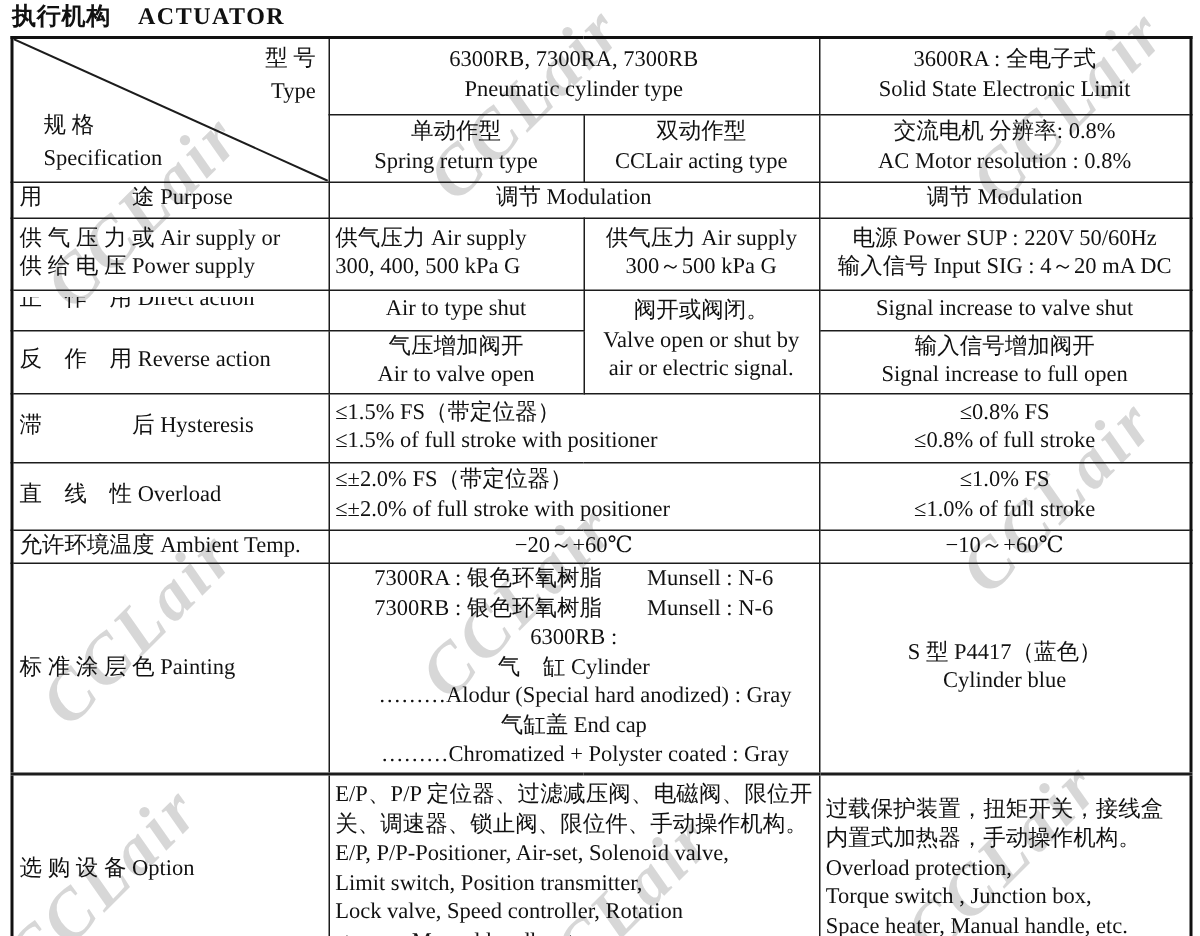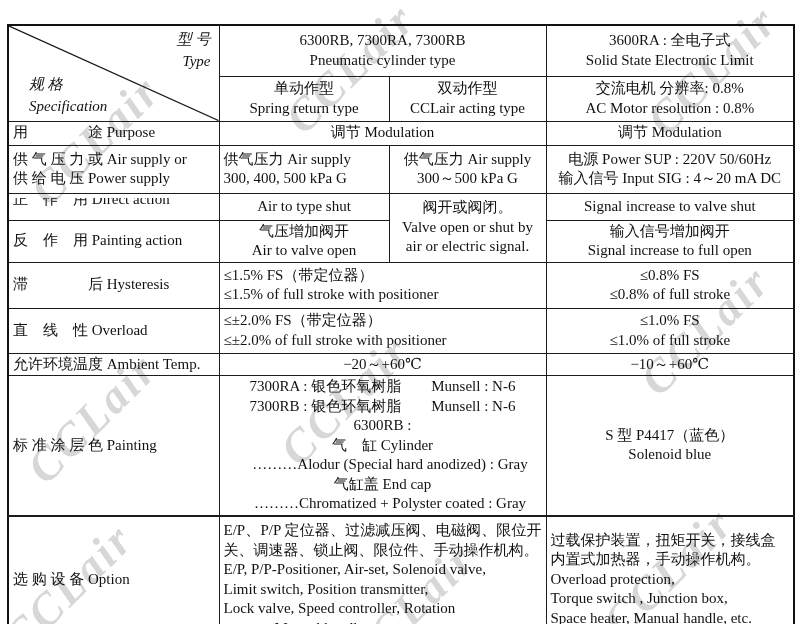--- a/index.html
+++ b/index.html
@@ -31,21 +31,21 @@
   .l { text-align:left; }
   .label-cell { padding-left:8px; }
   .ind1 { padding-left:18px; }
   .ind2 { padding-left:52px;text-align:center; }
   .dense { font-size:14.5px; line-height:1.18; padding-left:8px;text-align:center; }
   .roomy { font-size:14.5px; line-height:1.56; padding-left:8px; }
   .just { text-align:justify; text-justify:inter-ideograph; padding-right:6px; }
   .thick-top { border-top-width:2.2px !important; }
 
   
-  td.corner { position:relative; padding:0; vertical-align:top;font-style:italic; }
+  td.corner { position:relative; padding:0; vertical-align:top; }
   td.corner svg { position:absolute; inset:0; width:100%; height:100%; }
   .corner-model { position:absolute; top:3px; right:8px; text-align:right; line-height:1.45; }
   .corner-spec  { position:absolute; bottom:3px; left:20px; text-align:left; line-height:1.45; }
 
   
   td.cliptd { vertical-align:top; padding:0 0 0 8px; }
   .clipbox { height:17px; overflow:hidden; }
   .clipbox span { display:block; margin-top:-8px; white-space:pre-line; }
 </style>
 </head>
@@ -56,20 +56,23 @@
   <div class="wm" style="left:95px;  top:140px;">CCLair</div>
   <div class="wm" style="left:350px; top:68px;">CCLair</div>
   <div class="wm" style="left:712px; top:70px;">CCLair</div>
   <div class="wm" style="left:92px;  top:418px;">CCLair</div>
   <div class="wm" style="left:345px; top:400px;">CCLair</div>
   <div class="wm" style="left:705px; top:330px;">CCLair</div>
   <div class="wm" style="left:68px;  top:588px;">CCLair</div>
   <div class="wm" style="left:410px; top:608px;">CCLair</div>
   <div class="wm" style="left:668px; top:572px;">CCLair</div>
 
+  <div class="doc-title">
+    <span class="zh">执行机构</span><span class="en">ACTUATOR</span>
+  </div>
 
   <table class="spec">
     <colgroup>
       <col style="width:211px">
         <col style="width:170px">
         <col style="width:157px">
         <col style="width:248px">
     </colgroup>
 
     <tbody>
@@ -130,21 +133,21 @@
             </div>
       </td>
       <td class="c">Air to type shut</td>
       <td rowspan="2" class="c pre">阀开或阀闭。
 Valve open or shut by
 air or electric signal.</td>
       <td class="c">Signal increase to valve shut</td>
     </tr>
 
     <tr style="height:34px;">
-      <td class="l label-cell">反　作　用  Painting action</td>
+      <td class="l label-cell">反　作　用  Reverse action</td>
       <td class="c pre">气压增加阀开
 Air to valve open</td>
       <td class="c pre">输入信号增加阀开
 Signal increase to full open</td>
     </tr>
 
     <tr style="height:46px;">
       <td class="l label-cell">滞　　　　后  Hysteresis</td>
       <td colspan="2" class="l pre ind1">≤1.5% FS（带定位器）
 ≤1.5% of full stroke with positioner</td>
@@ -169,21 +172,21 @@
     <tr style="height:128px;">
       <td class="l label-cell">标 准 涂 层 色  Painting</td>
       <td colspan="2" class="l pre dense">7300RA : 银色环氧树脂　　Munsell : N-6
 7300RB : 银色环氧树脂　　Munsell : N-6
 6300RB :
 气　缸  Cylinder
 　………Alodur (Special hard anodized) : Gray
 气缸盖  End cap
 　………Chromatized + Polyster coated : Gray</td>
       <td class="c pre roomy">S 型 P4417（蓝色）
-Solenoid blue</td>
+Cylinder blue</td>
     </tr>
 
     <tr style="height:128px;">
       <td class="l label-cell thick-top">选 购 设 备  Option</td>
       <td colspan="2" class="l pre dense just thick-top">E/P、P/P 定位器、过滤减压阀、电磁阀、限位开关、调速器、锁止阀、限位件、手动操作机构。
 E/P, P/P-Positioner, Air-set, Solenoid valve,
 Limit switch, Position transmitter,
 Lock valve, Speed controller,      Rotation
 stopper, Manual handle, etc.</td>
       <td class="l pre roomy thick-top">过载保护装置，扭矩开关，接线盒

